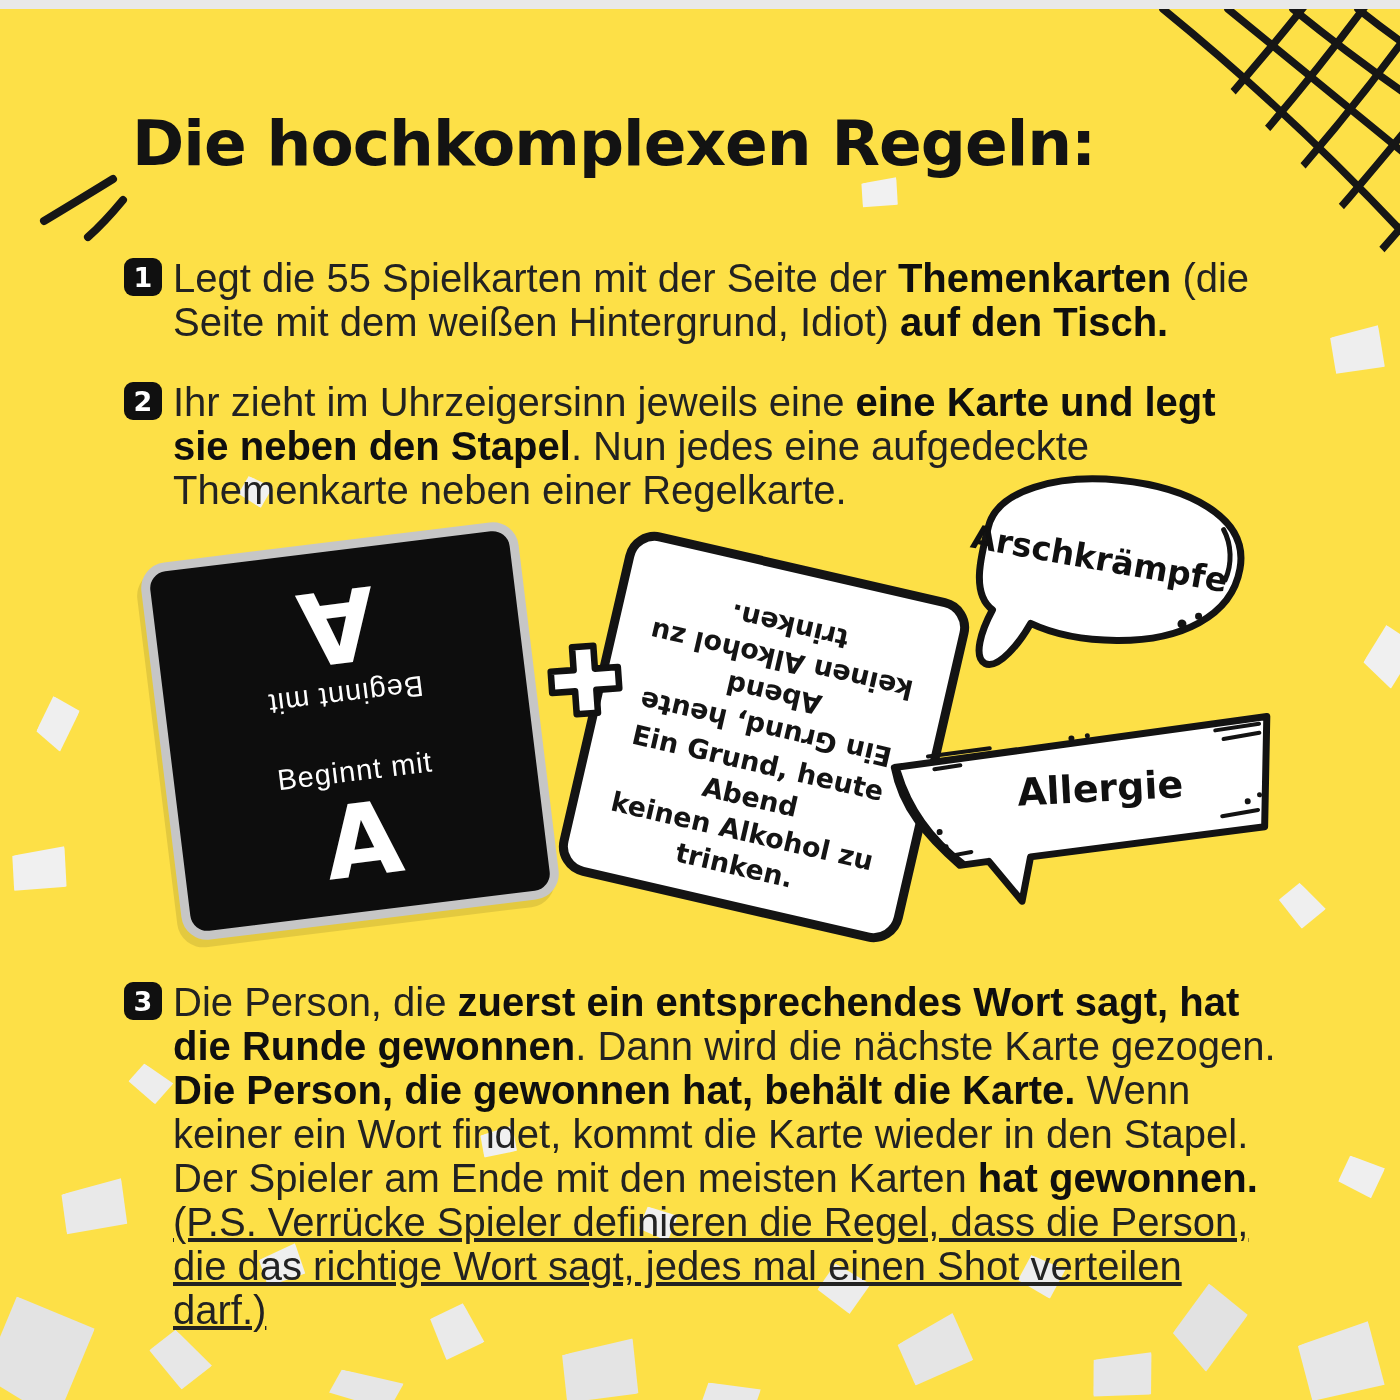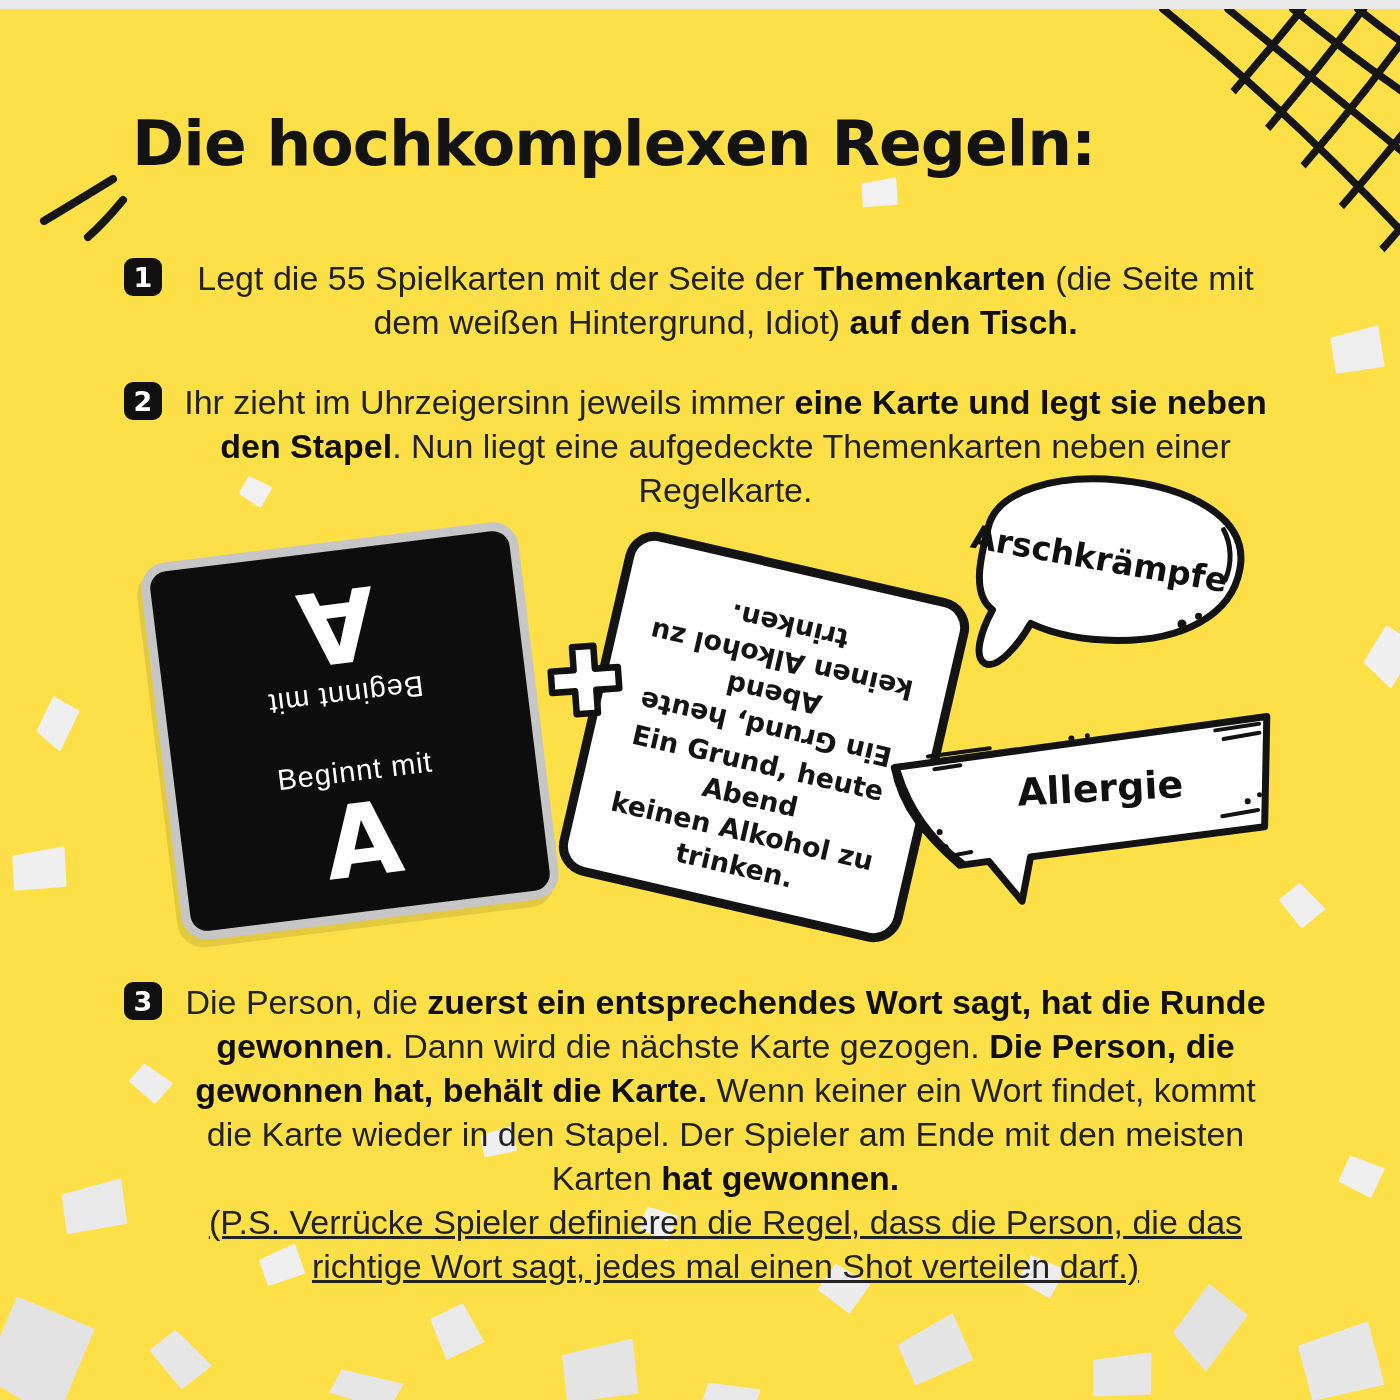--- a/index.html
+++ b/index.html
@@ -25,21 +25,21 @@
   .rule-1{top:247px;}
   .rule-2{top:371px;}
   .rule-3{top:971px;}
   .badge{
     flex:0 0 auto;width:38px;height:38px;margin-top:2px;border-radius:9px;
     background:#101010;color:#fff;font-weight:700;font-size:27px;
     display:flex;align-items:center;justify-content:center;
     font-family:"DejaVu Sans",sans-serif;
   }
   .rule-text{
-    margin:0 0 0 11px;width:1105px;font-size:34px;line-height:44px;color:#222;text-align:center;
+    margin:0 0 0 11px;width:1105px;font-size:40px;line-height:44px;color:#222;
   }
   .rule-text .b{font-weight:700;color:#0f0f0f;}
   .ps-block{display:block;text-decoration:underline;}
   
   .illu{position:absolute;inset:0;z-index:2;}
   .card{box-sizing:border-box;position:absolute;display:flex;flex-direction:column;
         justify-content:space-between;align-items:center;}
   .black-card{
     left:160px;top:532px;width:380px;height:380px;
     background:#0d0d0d;border:9px solid #c6c6c6;border-radius:26px;
@@ -133,21 +133,21 @@
 
   <h1 class="title">Die hochkomplexen Regeln:</h1>
 
   <div class="rule rule-1">
     <div class="badge">1</div>
     <p class="rule-text"><span>Legt die 55 Spielkarten mit der Seite der </span><span class="b">Themenkarten</span><span> (die Seite mit dem weißen Hintergrund, Idiot) </span><span class="b">auf den Tisch.</span></p>
   </div>
 
   <div class="rule rule-2">
     <div class="badge">2</div>
-    <p class="rule-text"><span>Ihr zieht im Uhrzeigersinn jeweils immer </span><span class="b">eine Karte und legt sie neben den Stapel</span><span>. Nun liegt eine aufgedeckte Themenkarten neben einer Regelkarte.</span></p>
+    <p class="rule-text"><span>Ihr zieht im Uhrzeigersinn jeweils eine </span><span class="b">eine Karte und legt sie neben den Stapel</span><span>. Nun jedes eine aufgedeckte Themenkarte neben einer Regelkarte.</span></p>
   </div>
 
   <div class="rule rule-3">
     <div class="badge">3</div>
     <p class="rule-text"><span>Die Person, die </span><span class="b">zuerst ein entsprechendes Wort sagt, hat die Runde gewonnen</span><span>. Dann wird die nächste Karte gezogen. </span><span class="b">Die Person, die gewonnen hat, behält die Karte.</span><span> Wenn keiner ein Wort findet, kommt die Karte wieder in den Stapel. Der Spieler am Ende mit den meisten Karten </span><span class="b">hat gewonnen.</span><span class="ps-block">(P.S. Verrücke Spieler definieren die Regel, dass die Person, die das richtige Wort sagt, jedes mal einen Shot verteilen darf.)</span></p>
   </div>
 
   <div class="illu">
 
     <div class="card black-card">

